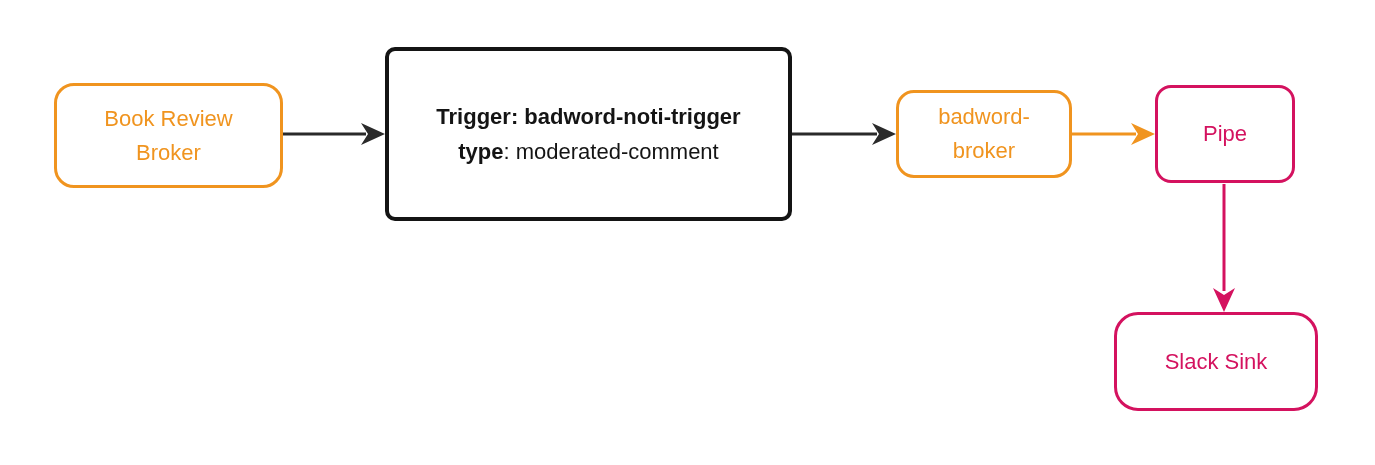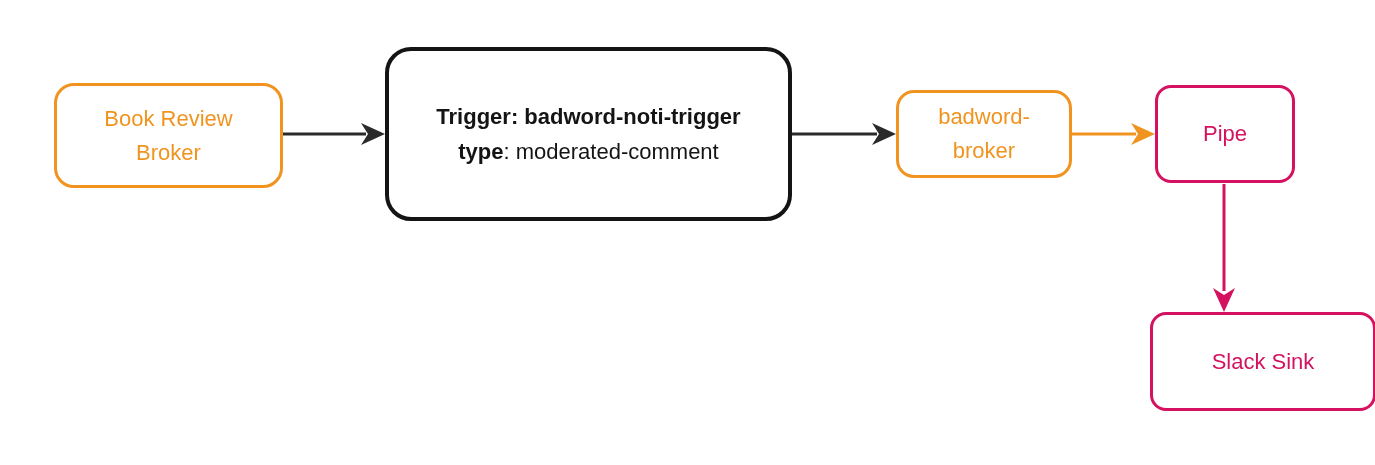--- a/index.html
+++ b/index.html
@@ -38,24 +38,24 @@
     font-size:22px;
     line-height:35px;
     white-space:nowrap;
     color:var(--ink);
   }
   .tline b{font-weight:700;}
   svg.arrow{position:absolute;display:block;}
 
   
   #n-book{left:54px;top:83px;width:229px;height:105px;border-radius:20px;padding:12px 24px;}
-  #n-trigger{left:385px;top:47px;width:407px;height:174px;border-radius:26px;}
+  #n-trigger{left:385px;top:47px;width:407px;height:174px;border-radius:10px;}
   #n-badword{left:896px;top:90px;width:176px;height:88px;border-radius:18px;padding:0 44px;}
   #n-pipe{left:1155px;top:85px;width:140px;height:98px;border-radius:16px;}
-  #n-slack{left:1114px;top:312px;width:226px;height:99px;border-radius:16px;margin-left:36px;}
+  #n-slack{left:1114px;top:312px;width:204px;height:99px;border-radius:24px;}
 
   #a1{left:282px;top:118px;}
   #a2{left:791px;top:118px;}
   #a3{left:1072px;top:118px;}
   #a4{left:1208px;top:183px;}
 </style>
 </head>
 <body>
 
 <div class="canvas">

